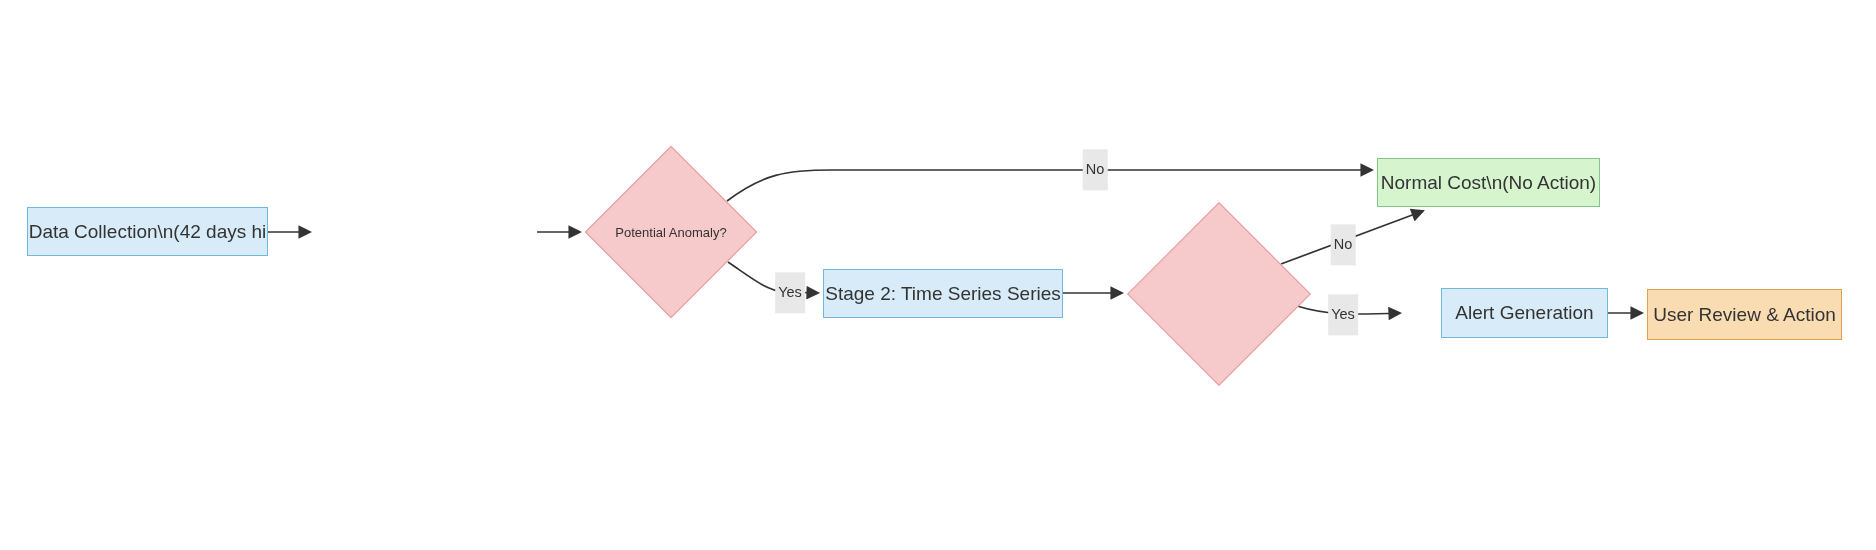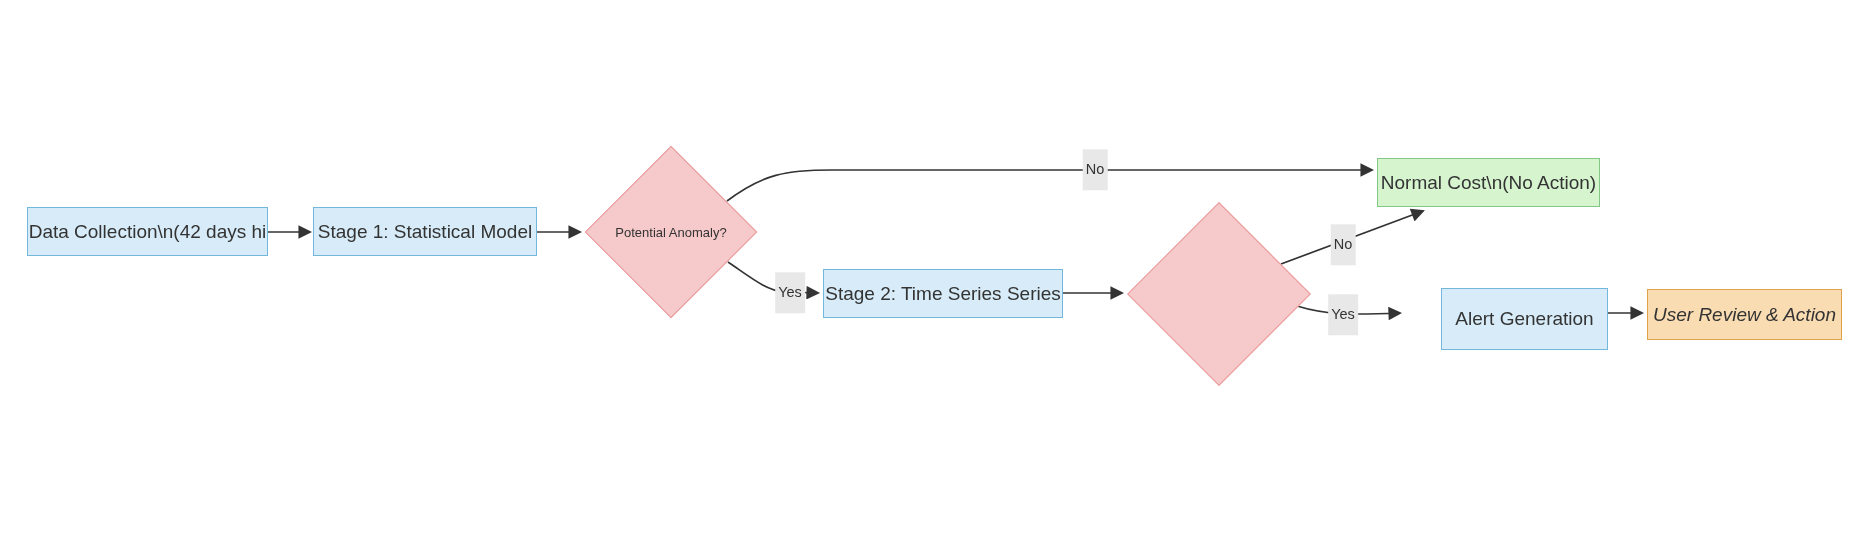--- a/index.html
+++ b/index.html
@@ -43,21 +43,20 @@
     border-color: var(--process-border, #72b8dc);
     text-align: right;
   }
   .success {
     background: var(--success-fill, #d6f5cf);
     border-color: var(--success-border, #82c785);
   }
   .action {
     background: var(--action-fill, #fadcb3);
     border-color: var(--action-border, #e0a14b);
-    font-style: italic;
   }
   .diamond-shape {
     position: absolute;
     box-sizing: border-box;
     transform: rotate(45deg);
     background: var(--decision-fill, #f6c9ca);
     border: 1.5px solid var(--decision-border, #e99a9a);
   }
   .diamond-label {
     position: absolute;
@@ -97,33 +96,30 @@
     <path class="edge-path" d="M1063,293 H1122" marker-end="url(#arrowhead)"></path>
     <path class="edge-path" d="M1281,264 L1423,211" marker-end="url(#arrowhead)"></path>
     <path class="edge-path" d="M1297,306 C1326,315 1351,315 1400,313" marker-end="url(#arrowhead)"></path>
     <path class="edge-path" d="M1572,313 H1642" marker-end="url(#arrowhead)"></path>
   </svg>
 
   <div class="node process" style="left:27px; top:207px; width:241px; height:49px;">
     <span>Data Collection\n(42 days hi</span>
   </div>
 
-  <div class="node process" style="left:313px; top:207px; width:224px; height:49px;">
-    <span>Stage 1: Statistical Model</span>
-  </div>
 
   <div class="node process" style="left:823px; top:269px; width:240px; height:49px;">
     <span>Stage 2: Time Series Series</span>
   </div>
 
   <div class="node success" style="left:1377px; top:158px; width:223px; height:49px;">
     <span>Normal Cost\n(No Action)</span>
   </div>
 
-  <div class="node process" style="left:1441px; top:288px; width:167px; height:62px;">
+  <div class="node process" style="left:1441px; top:288px; width:167px; height:50px;">
     <span>Alert Generation</span>
   </div>
 
   <div class="node action" style="left:1647px; top:289px; width:195px; height:51px;">
     <span>User Review &amp; Action</span>
   </div>
 
   <div class="diamond-shape" style="left:610px; top:171px; width:122px; height:122px;"></div>
   <div class="diamond-label" style="left:585px; top:212px; width:172px; height:40px;">
     <span>Potential Anomaly?</span>

